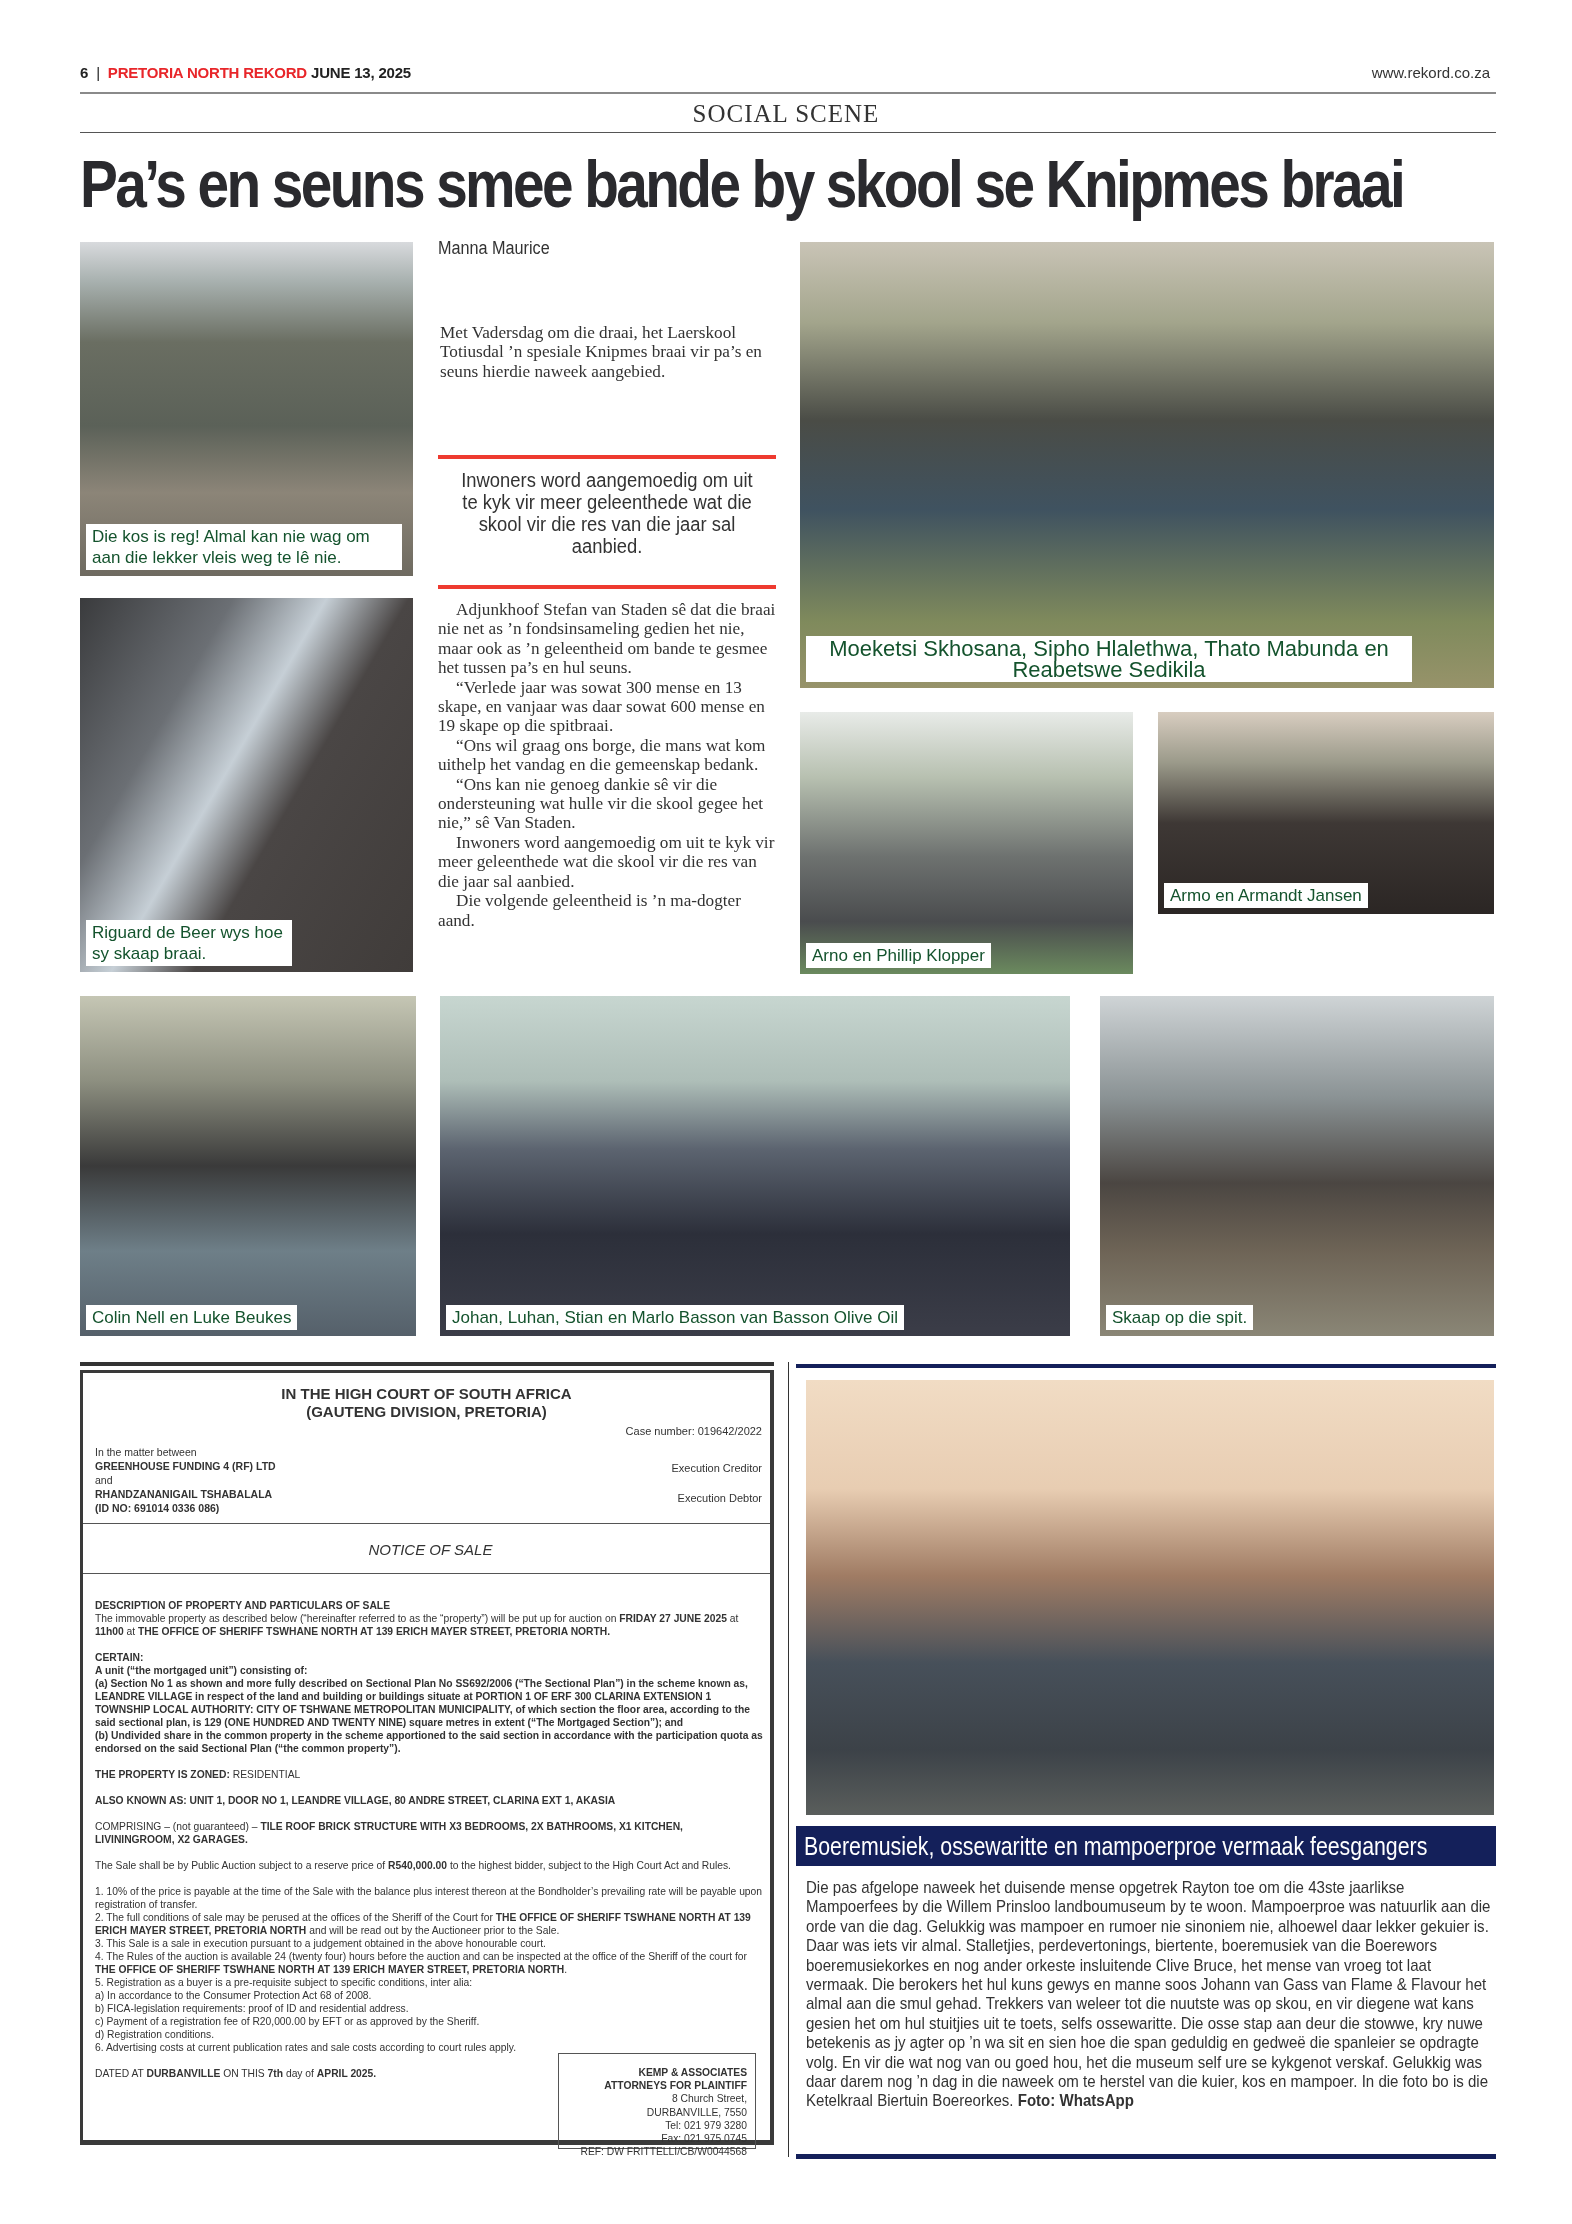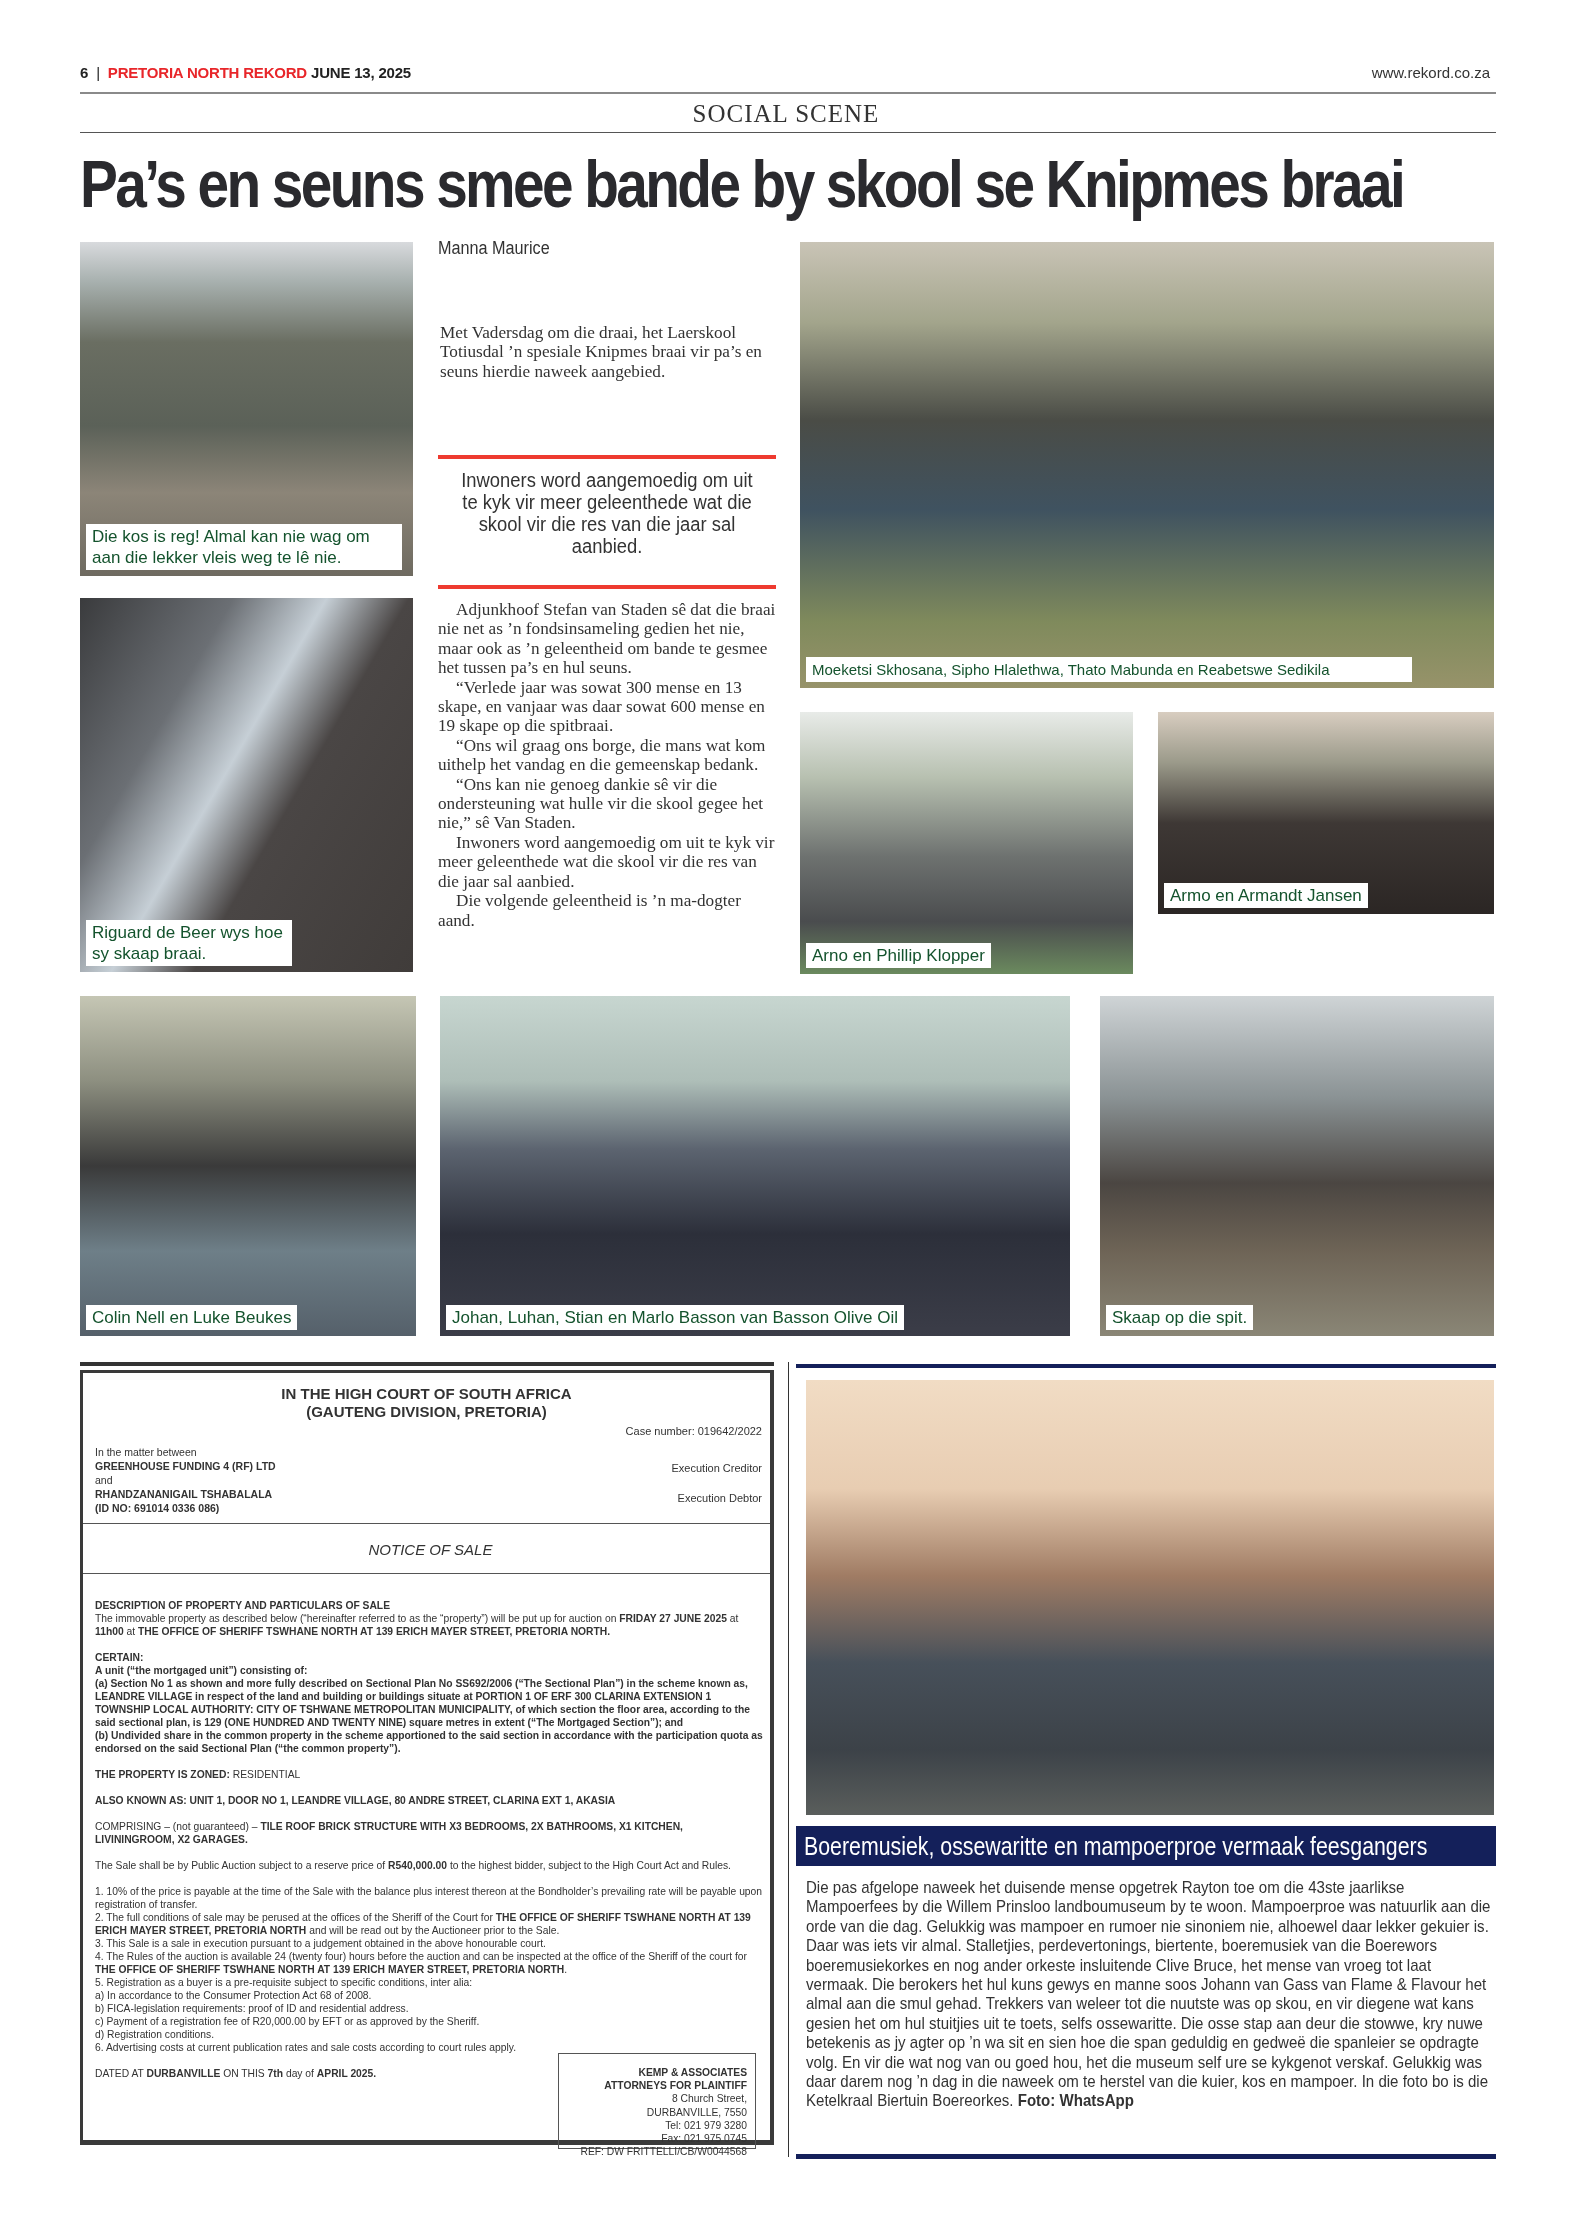--- a/index.html
+++ b/index.html
@@ -93,21 +93,21 @@
 
 <h1 class="abs headline">Pa’s en seuns smee bande by skool se Knipmes braai</h1>
 
 <div class="photo p1">
   <div class="caption" style="width:316px;">Die kos is reg! Almal kan nie wag om aan die lekker vleis weg te lê nie.</div>
 </div>
 <div class="photo p2">
   <div class="caption" style="width:206px;">Riguard de Beer wys hoe sy skaap braai.</div>
 </div>
 <div class="photo p3">
-  <div class="caption" style="width:606px; font-size:15px;">Moeketsi Skhosana, Sipho Hlalethwa, Thato Mabunda en Reabetswe Sedikila</div>
+  <div class="caption" style="width:606px; font-size:22px;text-align:center;">Moeketsi Skhosana, Sipho Hlalethwa, Thato Mabunda en Reabetswe Sedikila</div>
 </div>
 <div class="photo p4">
   <div class="caption">Arno en Phillip Klopper</div>
 </div>
 <div class="photo p5">
   <div class="caption">Armo en Armandt Jansen</div>
 </div>
 <div class="photo p6">
   <div class="caption">Colin Nell en Luke Beukes</div>
 </div>

